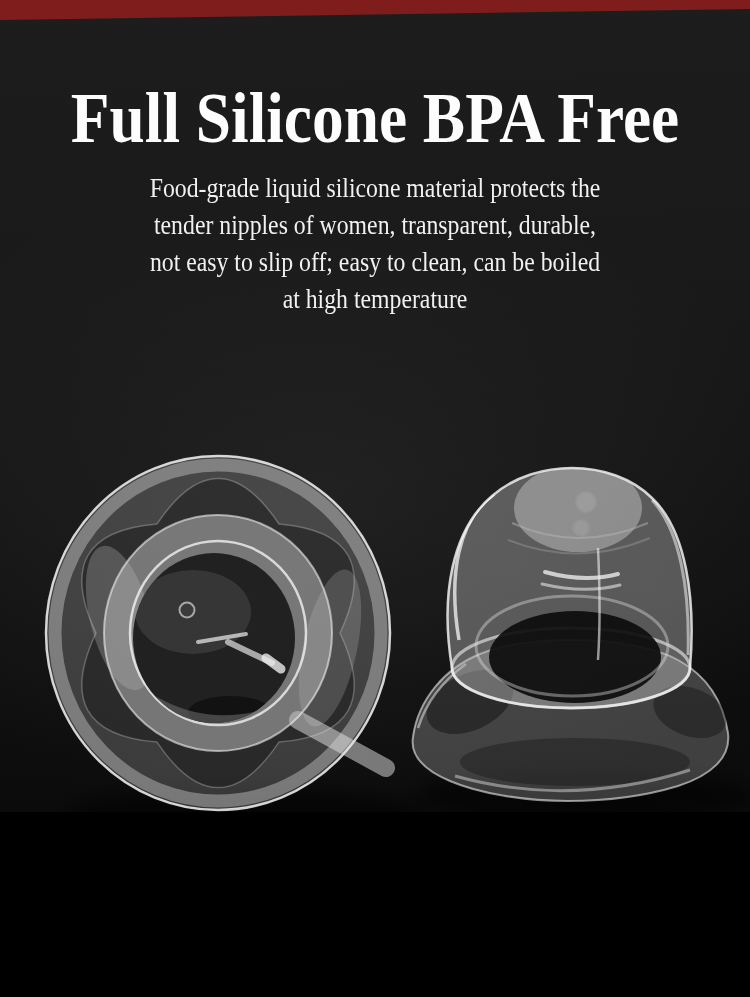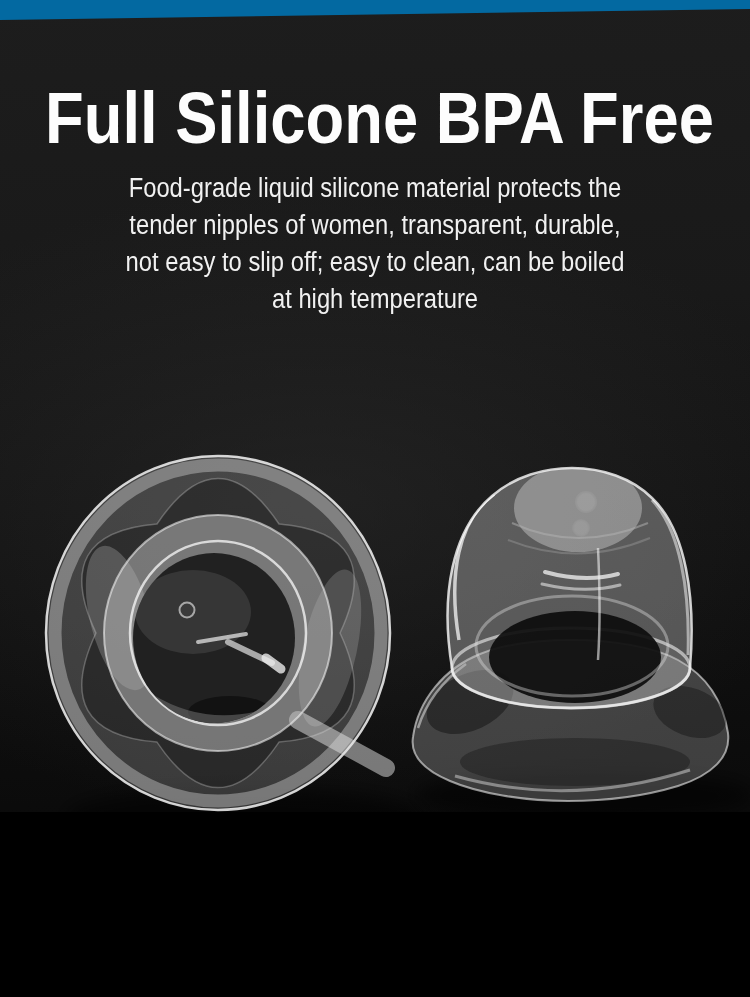--- a/index.html
+++ b/index.html
@@ -1,21 +1,21 @@
 <!DOCTYPE html>
 <html><head>
 <meta charset="utf-8">
 <style>
   html,body{margin:0;padding:0;background:#000;}
   .page{
     position:relative;
     width:750px;height:812px;
     overflow:hidden;
-    background:#0369a1;
-    font-family:Liberation Sans, sans-serif;
+    background:#7f1d1d;
+    font-family:Liberation Serif, serif;
   }
   
   .backdrop{
     position:absolute;inset:0;
     background:
       radial-gradient(ellipse 95% 55% at 42% 62%, rgba(46,46,46,0.50), rgba(0,0,0,0) 72%),
       linear-gradient(178deg, #1d1d1d 0%, #191919 38%, #121212 70%, #0a0a0a 100%);
     clip-path: polygon(0 20px, 100% 9px, 100% 100%, 0 100%);
   }
   .copy{

